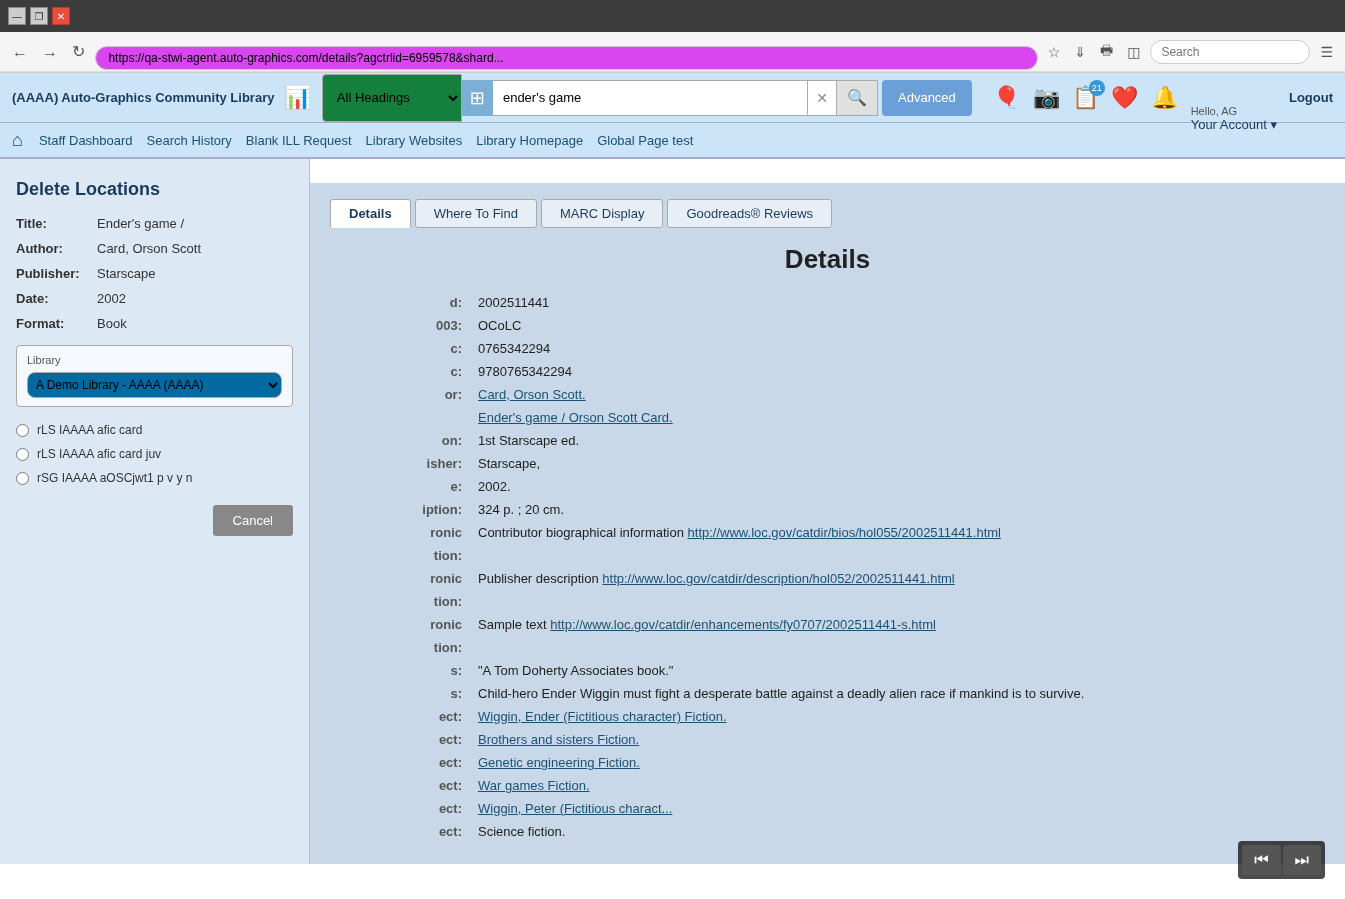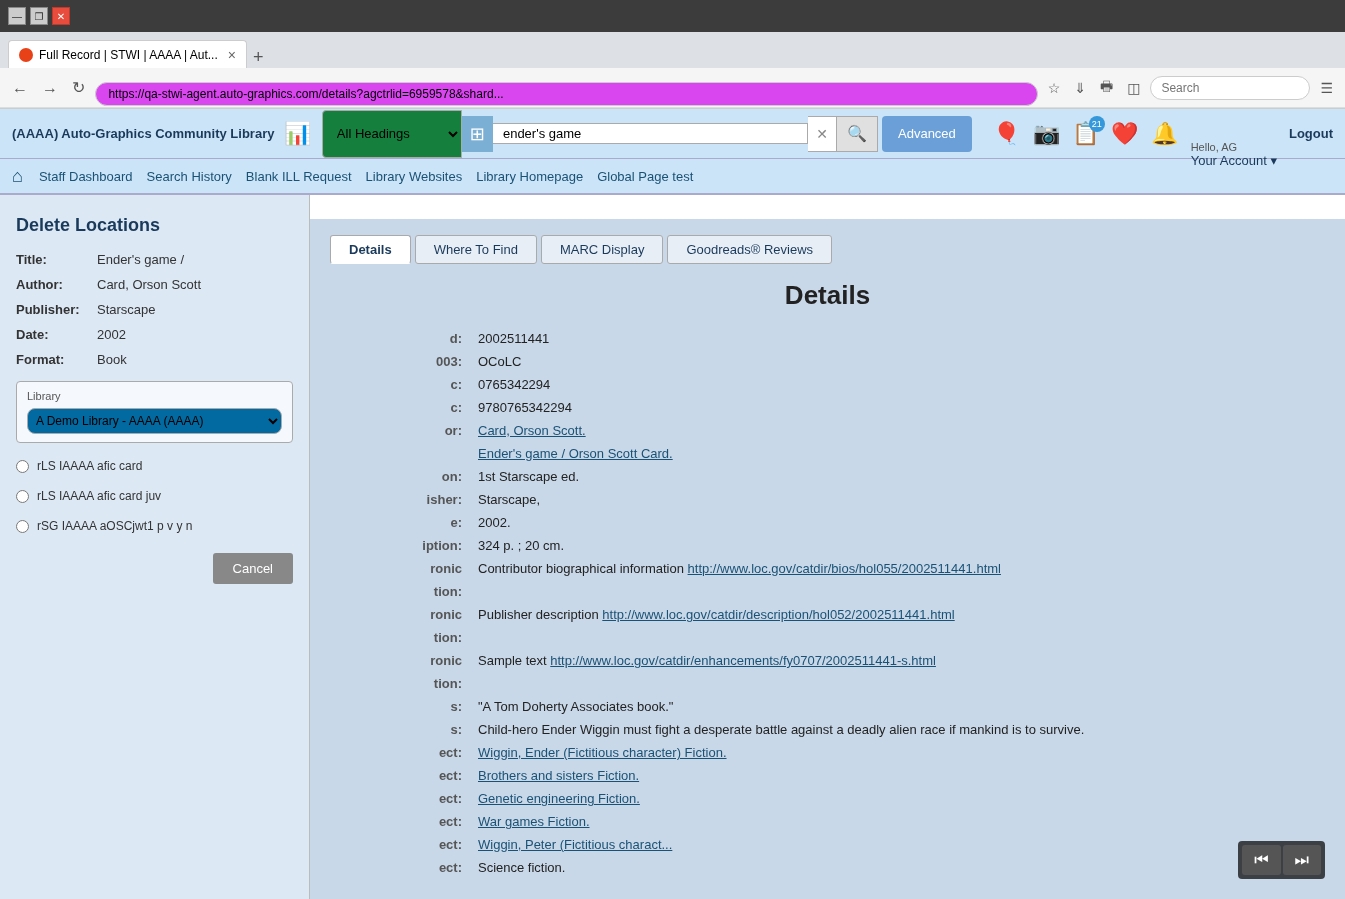--- a/index.html
+++ b/index.html
@@ -28,21 +28,21 @@
     .nav-btn:disabled { color: #bbb; cursor: default; }
     .url-input { flex: 1; border: 1px solid #ccc; border-radius: 20px; padding: 4px 12px; font-size: 12px; background: #d946ef; margin-top: 12px; }
     .url-action-btn { background: none; border: none; cursor: pointer; font-size: 14px; color: #555; padding: 2px 4px; }
     .search-box-browser { border: 1px solid #ccc; border-radius: 20px; padding: 4px 10px; font-size: 12px; width: 160px; }
 
     
     .app-header { background: #cce4f7; display: flex; align-items: center; padding: 8px 12px; height: 50px; gap: 10px; border-bottom: 1px solid #aac; }
     .app-logo { font-size: 13px; font-weight: bold; color: #1a3a5c; min-width: 200px; }
     .search-container { display: flex; align-items: center; gap: 0; flex: 1; max-width: 650px; }
     .search-type-select { border: 1px solid #aaa; padding: 12px 10px; font-size: 13px; background: #15803d; border-radius: 4px 0 0 4px; height: 48px; min-width: 140px; }
-    .search-input-field { border: 1px solid #aaa; border-left: none; padding: 6px 10px; font-size: 13px; flex: 1; height: 21px; background: #fff; }
+    .search-input-field { border: 1px solid #aaa; border-left: none; padding: 6px 10px; font-size: 13px; flex: 1; height: 36px; background: #fff; }
     .search-clear-btn { background: #fff; border: 1px solid #aaa; border-left: none; padding: 6px 8px; cursor: pointer; height: 36px; color: #888; font-size: 14px; }
     .search-go-btn { background: #e0e0e0; border: 1px solid #aaa; border-left: none; padding: 6px 10px; cursor: pointer; height: 36px; font-size: 16px; border-radius: 0; color: #333; }
     .advanced-btn { background: #6a9fd8; color: #fff; border: none; padding: 6px 16px; font-size: 13px; border-radius: 4px; cursor: pointer; height: 36px; margin-left: 4px; }
     .header-icons { display: flex; align-items: center; gap: 12px; margin-left: auto; }
     .header-icon { font-size: 22px; cursor: pointer; color: #333; position: relative; }
     .badge { position: absolute; top: -5px; right: -5px; background: #3498db; color: #fff; font-size: 9px; border-radius: 50%; width: 16px; height: 16px; display: flex; align-items: center; justify-content: center; }
     .account-area { font-size: 12px; color: #333; cursor: pointer; }
     .account-area .hello { font-size: 11px; color: #555; margin-top: 41px; }
     .account-area .your-account { font-size: 13px; font-weight: normal; color: #1a3a5c; }
     .logout-btn { background: none; border: none; cursor: pointer; font-size: 13px; color: #1a3a5c; font-weight: bold; }
@@ -57,21 +57,21 @@
 
     
     .left-panel { width: 310px; min-width: 310px; background: #dde8f5; padding: 20px 16px; border-right: 1px solid #bbb; overflow-y: auto; }
     .left-panel h2 { font-size: 18px; font-weight: bold; color: #1a3a5c; margin-bottom: 16px; }
     .field-row { display: flex; margin-bottom: 10px; }
     .field-label { font-weight: bold; font-size: 13px; color: #333; min-width: 75px; margin-right: 6px; }
     .field-value { font-size: 13px; color: #333; }
     .library-group { border: 1px solid #aaa; border-radius: 4px; margin-top: 14px; padding: 8px 10px; background: #f5f8fd; }
     .library-group-label { font-size: 11px; color: #555; margin-bottom: 6px; }
     .library-select { width: 100%; border: 1px solid #aaa; padding: 4px; font-size: 12px; background: #0369a1; border-radius: 8px; appearance: auto; }
-    .radio-group { margin-top: 16px; display: flex; flex-direction: column; gap: 16px; }
+    .radio-group { margin-top: 16px; display: flex; flex-direction: column; gap: 10px; }
     .radio-item { display: flex; align-items: center; gap: 8px; font-size: 12px; color: #333; cursor: pointer; }
     .radio-item input { cursor: pointer; }
     .cancel-btn { margin-top: 20px; background: #888; color: #ffffff; border: none; padding: 8px 20px; font-size: 13px; cursor: pointer; border-radius: 3px; display: block; margin-left: auto; }
 
     
     .right-panel { flex: 1; background: #c8d8e8; overflow-y: auto; padding: 10px 20px 20px; margin-top: 24px; }
     .tabs-row { display: flex; gap: 4px; margin-bottom: 16px; margin-top: 6px; }
     .tab-btn { background: #e8eef5; border: 1px solid #aaa; padding: 6px 18px; font-size: 13px; cursor: pointer; border-radius: 3px; color: #1a3a5c; }
     .tab-btn.active { background: #fff; font-weight: bold; border-bottom-color: #fff; }
     .details-heading { text-align: center; font-size: 26px; font-weight: bold; color: #222; margin-bottom: 16px; margin-top: 8px; }
@@ -91,28 +91,20 @@
   <div class="title-bar">
     <div class="title-bar-left">
       <div class="window-controls">
         <div class="win-btn minimize">—</div>
         <div class="win-btn maximize">❐</div>
         <div class="win-btn close">✕</div>
       </div>
     </div>
   </div>
 
-  <div class="tab-bar">
-    <div class="tab">
-      <span class="tab-favicon"></span>
-      <span>Full Record | STWI | AAAA | Aut...</span>
-      <span class="tab-close">×</span>
-    </div>
-    <button class="new-tab-btn">+</button>
-  </div>
 
   <div class="url-bar">
     <button class="nav-btn">←</button>
     <button class="nav-btn">→</button>
     <button class="nav-btn">↻</button>
     <input class="url-input" type="text" value="https://qa-stwi-agent.auto-graphics.com/details?agctrlid=6959578&amp;shard..." style="">
     <span class="url-action-btn">☆</span>
     <span class="url-action-btn">⇓</span>
     <span class="url-action-btn">🖶</span>
     <span class="url-action-btn">◫</span>

